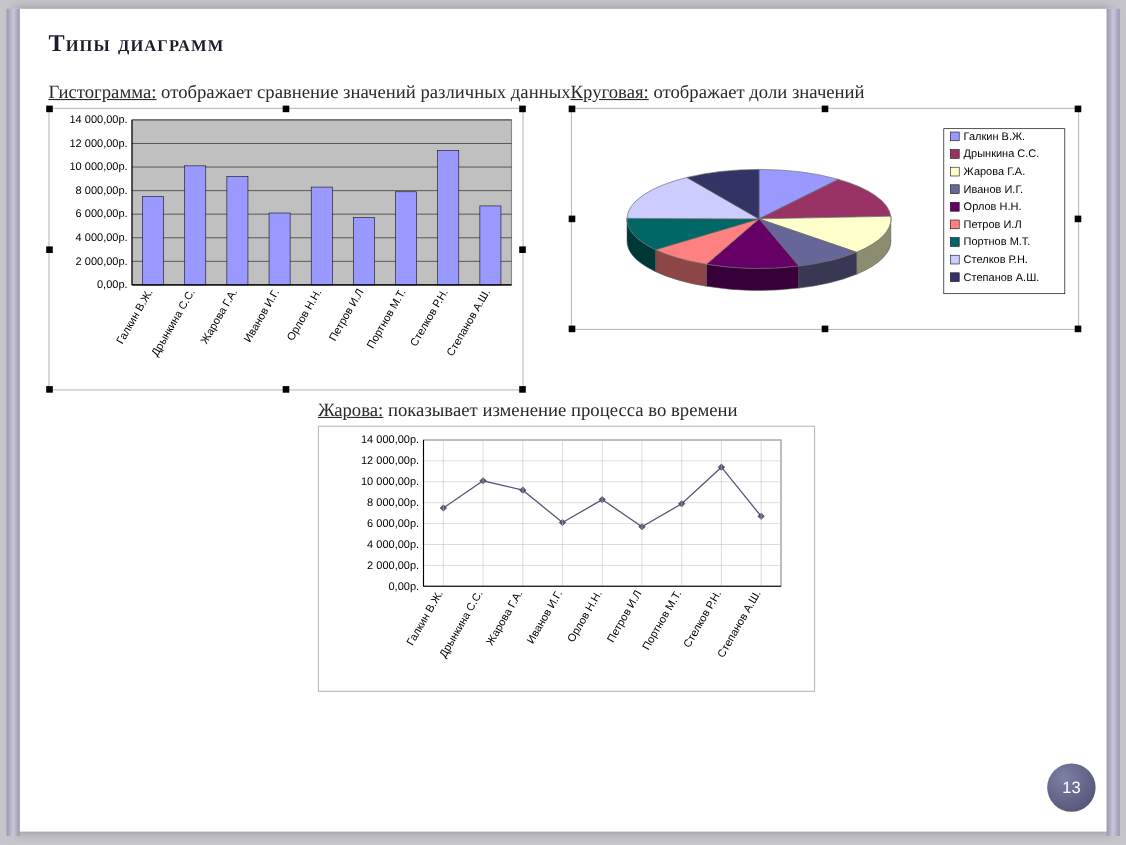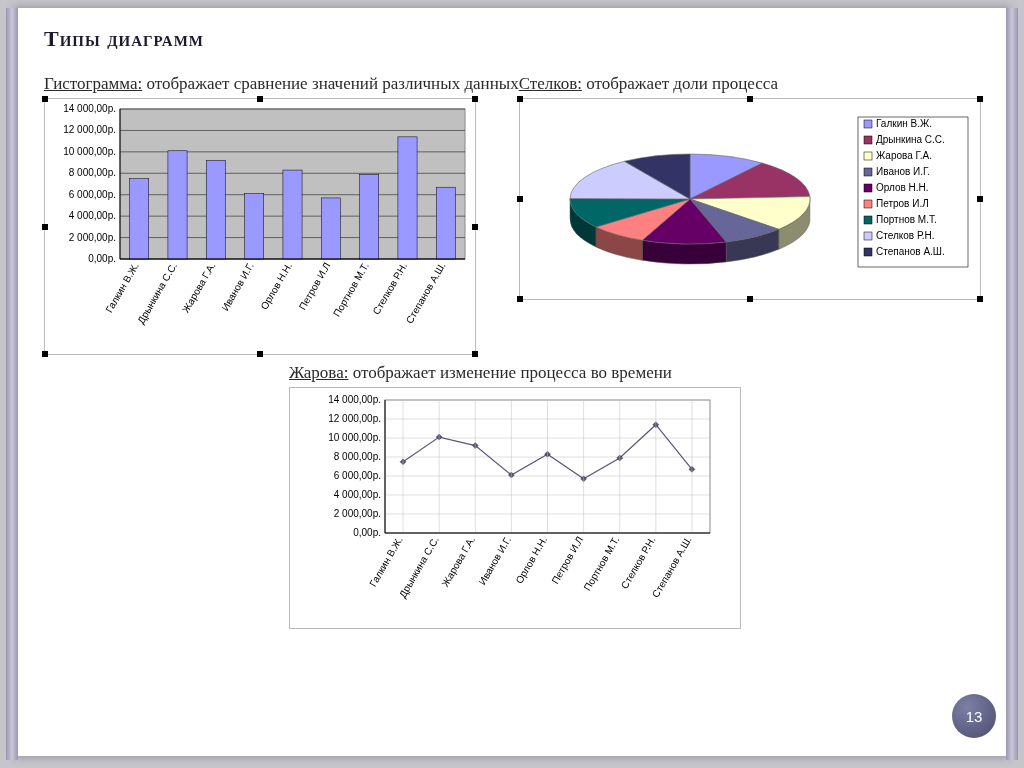--- a/index.html
+++ b/index.html
@@ -147,21 +147,21 @@
               <text x="362.50000000000006" y="166" class="tick-text" text-anchor="end" transform="rotate(-60 362.50000000000006 166)">Стелков Р.Н.</text>
               <text x="400.83333333333337" y="166" class="tick-text" text-anchor="end" transform="rotate(-60 400.83333333333337 166)">Степанов А.Ш.</text>
               <line x1="75" x2="420" y1="160" y2="160" class="axis-line"></line>
               <line x1="75" x2="75" y1="10" y2="160" class="axis-line"></line>
             </svg>
         </div>
       </div>
 
       <div class="col">
         <div class="caption">
-          <span class="lead">Стелков:</span><span> отображает  доли процесса</span>
+          <span class="lead">Круговая:</span><span> отображает  доли значений</span>
         </div>
         <div class="chart-box pie-chart">
           <span class="selhandle" style="left:-3px;top:-3px"></span>
           <span class="selhandle" style="right:-3px;top:-3px"></span>
           <span class="selhandle" style="left:-3px;bottom:-3px"></span>
           <span class="selhandle" style="right:-3px;bottom:-3px"></span>
           <span class="selhandle" style="left:-3px;top:50%;margin-top:-3px"></span>
           <span class="selhandle" style="right:-3px;top:50%;margin-top:-3px"></span>
           <span class="selhandle" style="top:-3px;left:50%;margin-left:-3px"></span>
           <span class="selhandle" style="bottom:-3px;left:50%;margin-left:-3px"></span>
@@ -200,21 +200,21 @@
                 <text x="356" y="140" class="tick-text" text-anchor="start">Стелков Р.Н.</text>
                 <rect x="344" y="149" width="8" height="8" fill="#333366" class="legend-sq"></rect>
                 <text x="356" y="156" class="tick-text" text-anchor="start">Степанов А.Ш.</text>
               </g>
             </svg>
         </div>
       </div>
     </div>
 
     <div class="caption caption-center">
-      <span class="lead">Жарова:</span><span>  отображает изменение процесса во времени</span>
+      <span class="lead">Жарова:</span><span>  показывает изменение процесса во времени</span>
     </div>
     <div class="chart-box line-chart">
       <svg id="line-svg" width="450" height="240">
           <rect x="95" y="12" width="325" height="133" fill="#fff" stroke="#888"></rect>
           <line x1="95" x2="420" y1="145" y2="145" stroke="#bfbfbf" stroke-width="0.5"></line>
           <text x="91" y="148" class="tick-text" text-anchor="end">0,00р.</text>
           <line x1="95" x2="420" y1="126" y2="126" stroke="#bfbfbf" stroke-width="0.5"></line>
           <text x="91" y="129" class="tick-text" text-anchor="end">2 000,00р.</text>
           <line x1="95" x2="420" y1="107" y2="107" stroke="#bfbfbf" stroke-width="0.5"></line>
           <text x="91" y="110" class="tick-text" text-anchor="end">4 000,00р.</text>

